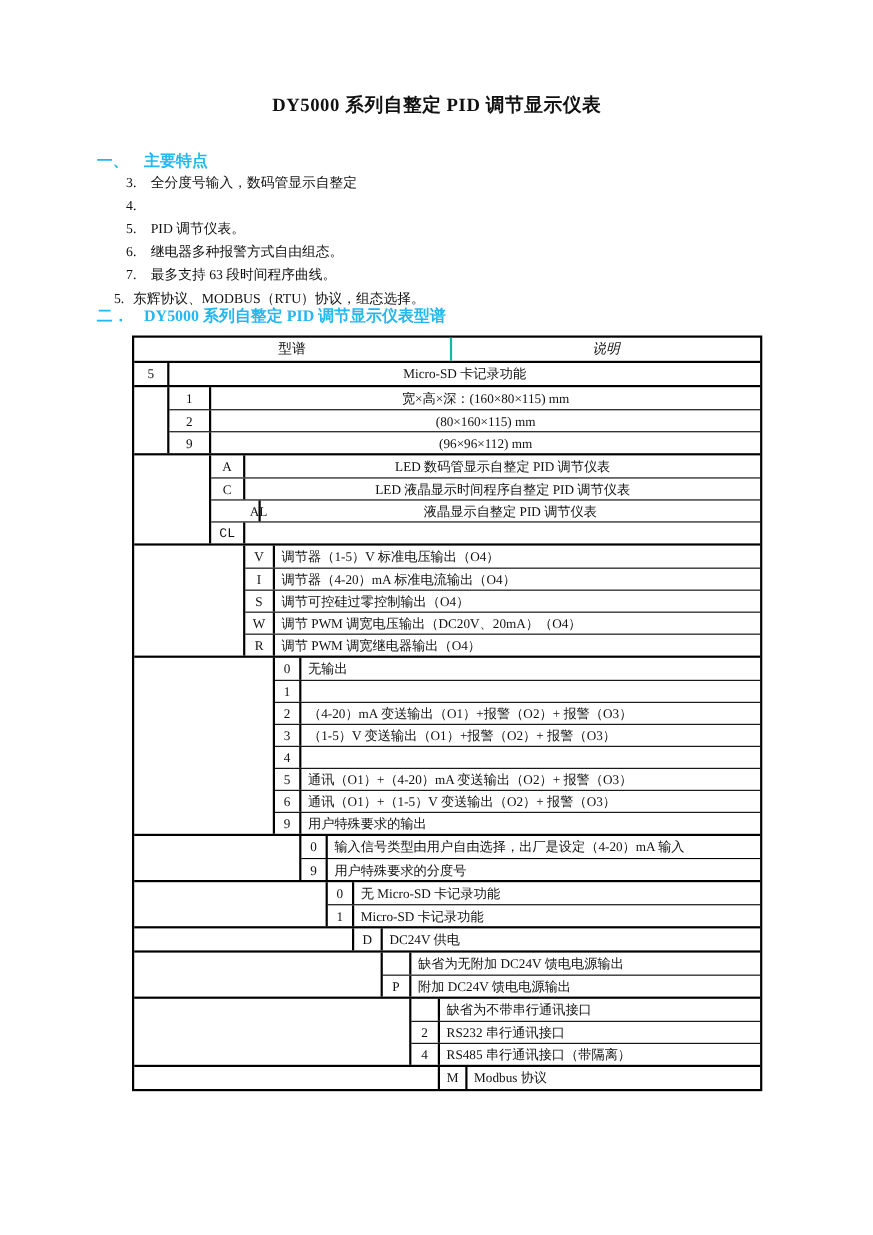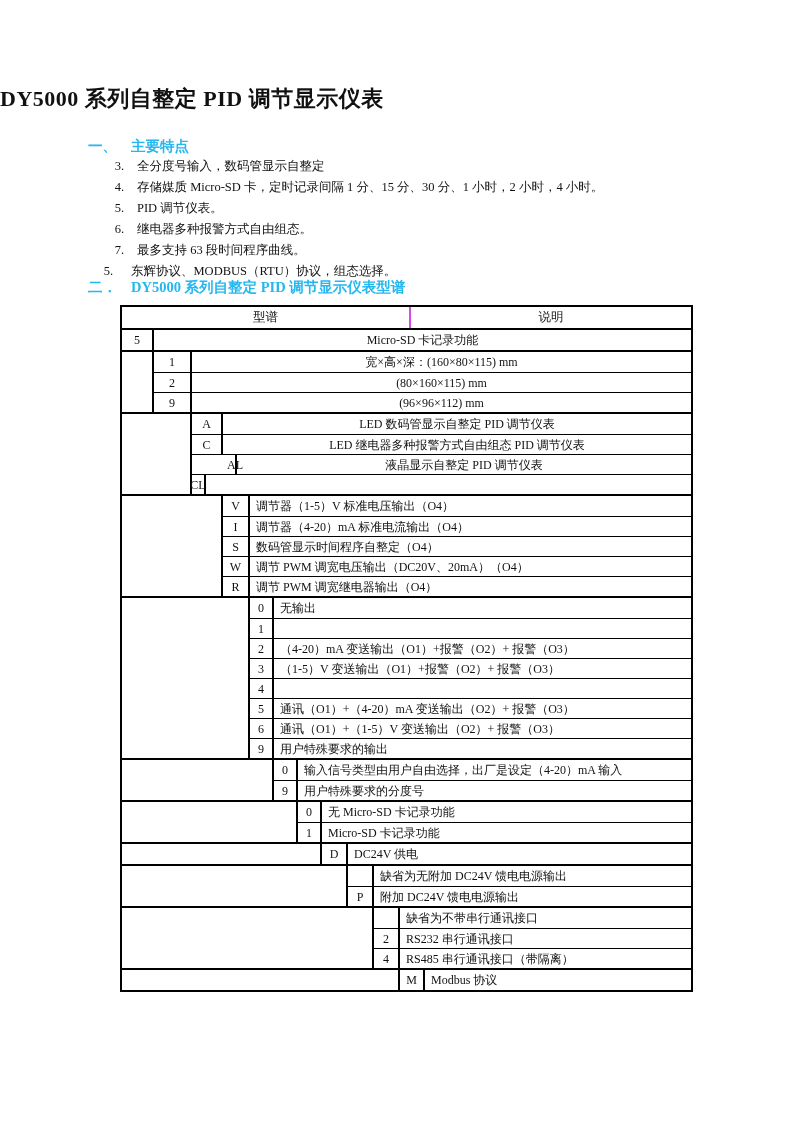--- a/index.html
+++ b/index.html
@@ -2,47 +2,47 @@
 <html><head>
 <meta charset="utf-8">
 <style>
   html,body{margin:0;padding:0;}
   body{
     width:794px;height:1123px;background:#ffffff;position:relative;
     font-family:"Liberation Serif","DejaVu Serif",serif;color:#111;
     overflow:hidden;
   }
   .page-title{
-    position:absolute;top:84px;left:0;width:100%;
-    font-size:22px;font-weight:bold;letter-spacing:0.5px;margin:0;
+    position:absolute;top:84px;left:0;width:100%;text-align:center;
+    font-size:17px;font-weight:bold;letter-spacing:0.5px;margin:0;
   }
   .sec-heading{
     position:absolute;left:88px;font-size:14.5px;font-weight:bold;
     color:#25b7f0;white-space:nowrap;
   }
   .sec-heading .sec-num{display:inline-block;min-width:30px;}
   .sec-heading .sec-label{margin-left:13px;}
   #sec1-heading{top:137px;}
   #sec2-heading{top:278px;}
   .feature-list{position:absolute;left:0;top:156px;width:794px;}
   .feat-item{height:21px;display:flex;align-items:center;font-size:12.5px;}
   .feat-num{width:24px;text-align:right;margin-left:100px;flex:none;}
   .feat-text{margin-left:13px;white-space:nowrap;}
   .feat-item.outdent .feat-num{margin-left:89px;}
-  .feat-item.outdent .feat-text{margin-left:18px;}
+  .feat-item.outdent .feat-text{margin-left:8px;}
 
   .spec-table{
     position:absolute;left:120px;top:305px;width:573px;
     border:2px solid #000;box-sizing:border-box;background:#fff;
     font-size:12px;line-height:1;
   }
   .thead{display:flex;height:21px;border-bottom:2px solid #000;}
   .th{display:flex;align-items:center;justify-content:center;font-size:12.5px;box-sizing:border-box;}
-  .th-model{width:289px;border-right:2px solid #d946ef;}
-  .th-desc{flex:1;}
+  .th-model{width:289px;border-right:2px solid #14b8a6;}
+  .th-desc{flex:1;font-style:italic;}
   .tgroup{display:flex;align-items:stretch;}
   .tgroup + .tgroup{border-top:2px solid #000;}
   .gblank{flex:none;box-sizing:border-box;border-right:2px solid #000;}
   .grows{flex:1;display:flex;flex-direction:column;min-width:0;}
   .trow{display:flex;height:20px;box-sizing:border-box;align-items:stretch;}
   .trow + .trow{border-top:1px solid #000;}
   .gcode{
     flex:none;box-sizing:border-box;border-right:2px solid #000;
     display:flex;align-items:center;justify-content:center;
   }
@@ -59,21 +59,20 @@
   <span class="sec-num">一、</span><span class="sec-label">主要特点</span>
 </div>
 
 <div class="feature-list" id="feature-list">
     <div class="feat-item">
       <span class="feat-num">3.</span>
       <span class="feat-text">全分度号输入，数码管显示自整定</span>
     </div>
     <div class="feat-item">
       <span class="feat-num">4.</span>
-      <span class="feat-text">存储媒质 Micro-SD 卡，定时记录间隔 1 分、15 分、30 分、1 小时，2 小时，4 小时。</span>
     </div>
     <div class="feat-item">
       <span class="feat-num">5.</span>
       <span class="feat-text">PID 调节仪表。</span>
     </div>
     <div class="feat-item">
       <span class="feat-num">6.</span>
       <span class="feat-text">继电器多种报警方式自由组态。</span>
     </div>
     <div class="feat-item">
@@ -123,45 +122,45 @@
       </div>
       <div class="tgroup">
         <div class="gblank" style="width: 70px;"></div>
         <div class="grows">
           <div class="trow">
             <div class="gcode" style="width: 31px;">A</div>
             <div class="gdesc center">LED 数码管显示自整定 PID 调节仪表</div>
           </div>
           <div class="trow">
             <div class="gcode" style="width: 31px;">C</div>
-            <div class="gdesc center">LED 继电器多种报警方式自由组态 PID 调节仪表</div>
+            <div class="gdesc center">LED 液晶显示时间程序自整定 PID 调节仪表</div>
           </div>
           <div class="trow">
             <div class="gcode" style="width: 31px; padding-left: 43px;">AL</div>
             <div class="gdesc center">液晶显示自整定 PID 调节仪表</div>
           </div>
           <div class="trow">
-            <div class="gcode" style="width: 14px;">CL</div>
+            <div class="gcode" style="width: 31px; font-family: Liberation Mono, monospace;">CL</div>
           </div>
         </div>
       </div>
       <div class="tgroup">
         <div class="gblank" style="width: 101px;"></div>
         <div class="grows">
           <div class="trow">
             <div class="gcode" style="width: 27px;">V</div>
             <div class="gdesc left">调节器（1-5）V 标准电压输出（O4）</div>
           </div>
           <div class="trow">
             <div class="gcode" style="width: 27px;">I</div>
             <div class="gdesc left">调节器（4-20）mA 标准电流输出（O4）</div>
           </div>
           <div class="trow">
             <div class="gcode" style="width: 27px;">S</div>
-            <div class="gdesc left">数码管显示时间程序自整定（O4）</div>
+            <div class="gdesc left">调节可控硅过零控制输出（O4）</div>
           </div>
           <div class="trow">
             <div class="gcode" style="width: 27px;">W</div>
             <div class="gdesc left">调节 PWM 调宽电压输出（DC20V、20mA）（O4）</div>
           </div>
           <div class="trow">
             <div class="gcode" style="width: 27px;">R</div>
             <div class="gdesc left">调节 PWM 调宽继电器输出（O4）</div>
           </div>
         </div>

